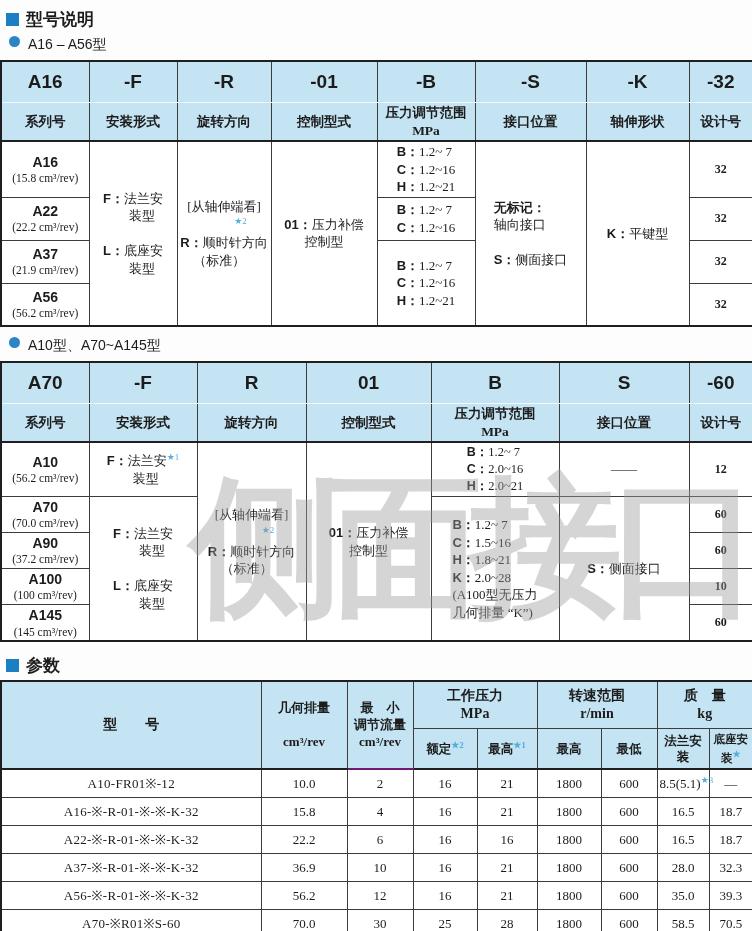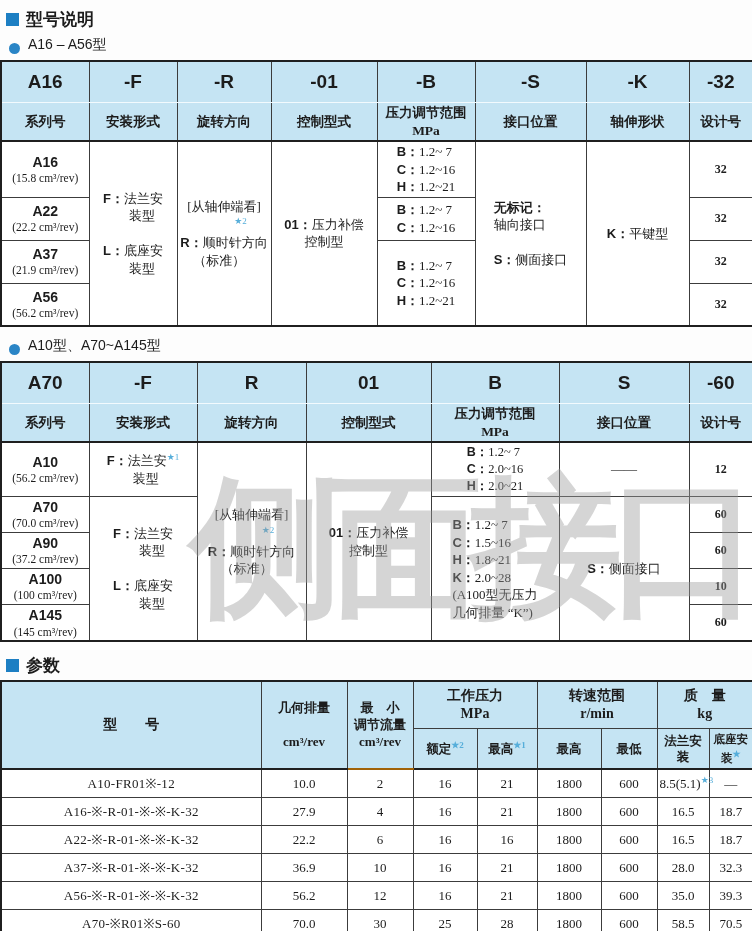--- a/index.html
+++ b/index.html
@@ -3,21 +3,21 @@
 <meta charset="utf-8">
 <style>
   html,body{margin:0;padding:0;}
   body{
     width:752px;height:931px;position:relative;overflow:hidden;background:#fdfdfd;
     font-family:"Liberation Serif","DejaVu Serif",serif;color:#1c1c1c;
   }
   .sec-title{display:flex;align-items:center;gap:7px;margin:8px 0 3px 6px;
     font-family:"Liberation Sans","DejaVu Sans",sans-serif;font-weight:bold;font-size:17px;}
   .sq{width:13px;height:13px;background:#1d7fc3;flex:0 0 auto;}
-  .bullet-line{display:flex;align-items:flex-end;gap:8px;margin:5px 0 6px 9px;
+  .bullet-line{display:flex;align-items:flex-start;gap:8px;margin:5px 0 6px 9px;
     font-family:"Liberation Sans","DejaVu Sans",sans-serif;font-size:14px;}
   .dot{width:11px;height:11px;border-radius:50%;background:#2a85c6;flex:0 0 auto;}
 
   table{border-collapse:collapse;table-layout:fixed;width:752px;background:#fff;}
   td{border:1px solid #3c3c3c;padding:1px 2px;text-align:center;vertical-align:middle;
      font-size:13px;line-height:1.3;}
   table{border:2px solid #1f1f1f;}
   tr.hdr td{background:#c5e4f3;}
   tr.hdr1 td{border-bottom:1px solid #f2fafe;height:38px;
      font-family:"Liberation Sans","DejaVu Sans",sans-serif;font-weight:bold;font-size:19px;}
@@ -268,21 +268,21 @@
       <col style="width:56px">
       <col style="width:52px">
       <col style="width:44px">
   </colgroup>
   <tbody>
       <tr class="gh">
     <td rowspan="2" class="span2" style="border-bottom:2px solid #1f1f1f">型　　号</td>
     <td rowspan="2" class="span2" style="border-bottom:2px solid #1f1f1f;font-size:13px">几何排量
 
 cm³/rev</td>
-    <td rowspan="2" class="span2" style="border-bottom:2px solid #a16207;font-size:13px">最　小
+    <td rowspan="2" class="span2" style="border-bottom:2px solid #701a75;font-size:13px">最　小
 调节流量
 cm³/rev</td>
     <td colspan="2">工作压力
 MPa</td>
     <td colspan="2">转速范围
 r/min</td>
     <td colspan="2">质　量
 kg</td>
   </tr>
   <tr class="sh">
@@ -302,21 +302,21 @@
         <td>2</td>
         <td>16</td>
         <td>21</td>
         <td>1800</td>
         <td>600</td>
         <td>8.5(5.1)<span class="nstar">★3</span></td>
         <td>—</td>
       </tr>
       <tr class="body">
         <td class="model">A16-※-R-01-※-※-K-32</td>
-        <td>27.9</td>
+        <td>15.8</td>
         <td>4</td>
         <td>16</td>
         <td>21</td>
         <td>1800</td>
         <td>600</td>
         <td>16.5</td>
         <td>18.7</td>
       </tr>
       <tr class="body">
         <td class="model">A22-※-R-01-※-※-K-32</td>

